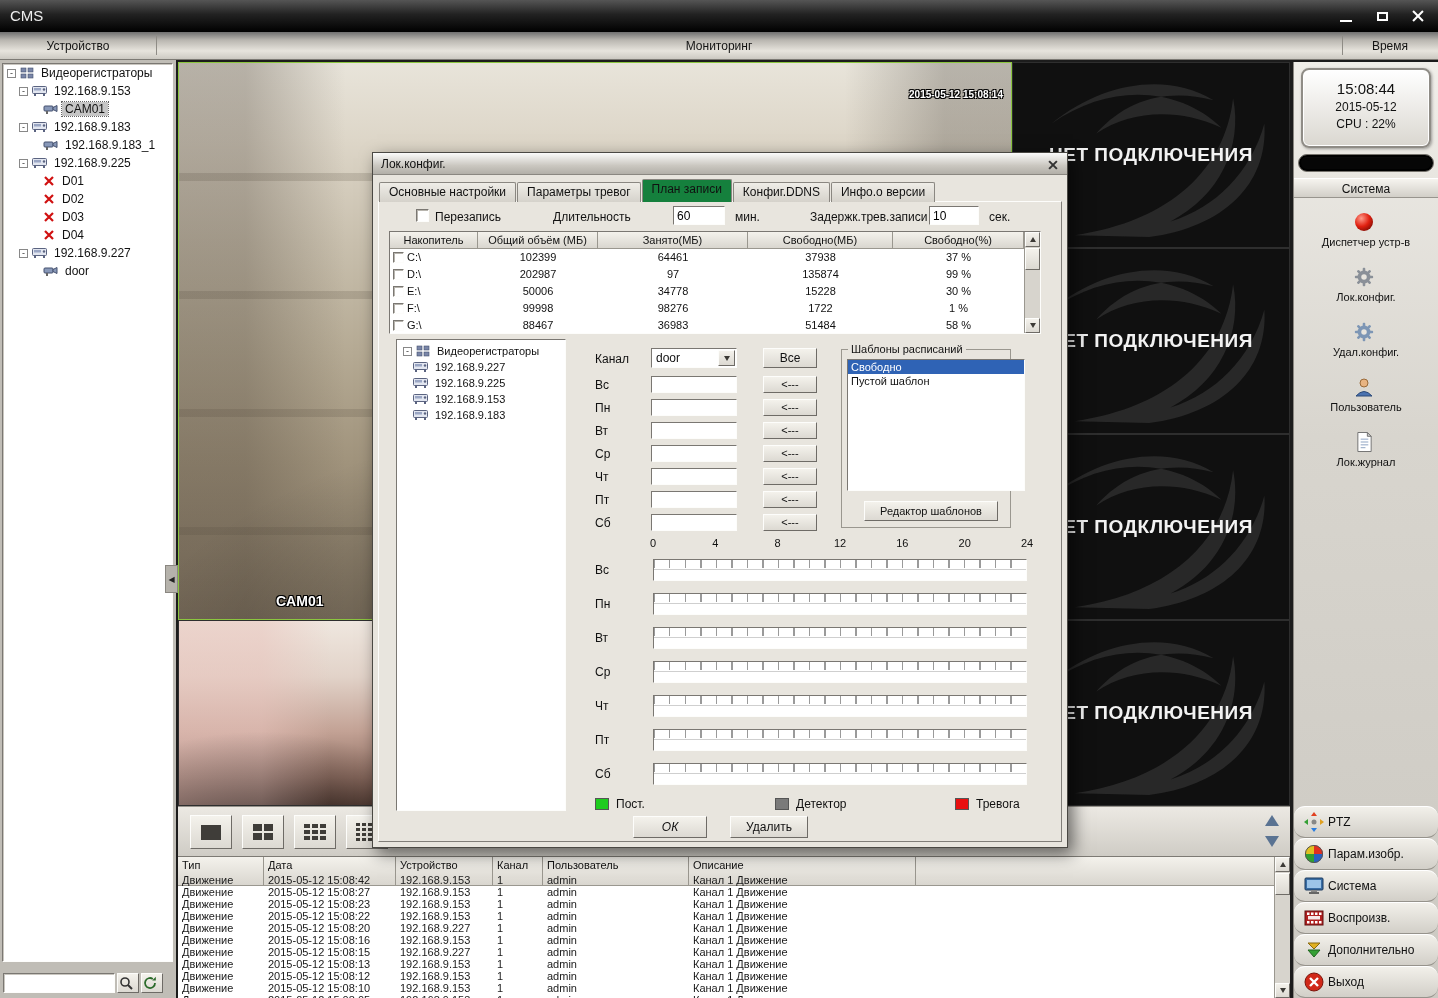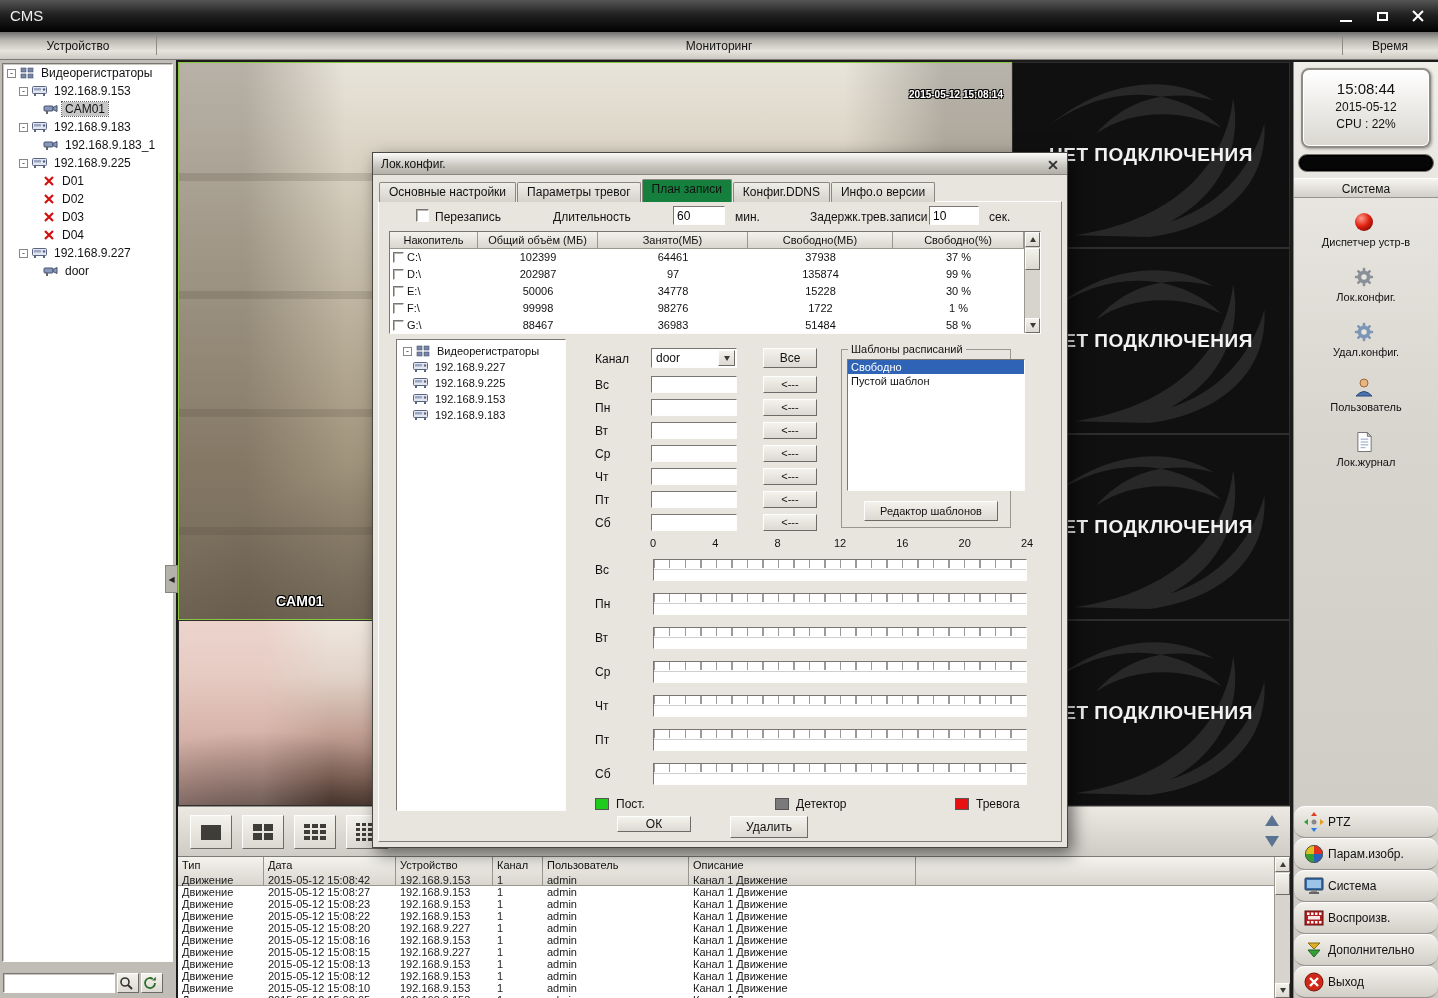--- a/index.html
+++ b/index.html
@@ -187,21 +187,21 @@
   .tl-row { display:flex; height:22px; margin-bottom:12px; }
   .tl-day { width:24px; line-height:22px; font-size:12px; }
   .tl-bar { position:relative; margin-left:34px; width:374px; height:22px; background:#fff; border:1px solid; border-color:#7a7772 #fdfdfb #fdfdfb #7a7772;
     background-image:repeating-linear-gradient(90deg,#9a9a9a 0 1px,transparent 1px 15.5px);
     background-size:100% 8px; background-repeat:no-repeat; background-color:#fff; }
   .tl-bar::after { content:""; position:absolute; left:0; right:0; top:9px; height:1px; background:#cfcfcf; }
   #legend-row { left:0; top:644px; width:100%; height:14px; }
   .legend-item { position:absolute; display:flex; align-items:center; gap:7px; }
   .legend-swatch { width:14px; height:12px; display:inline-block; border:1px solid #555; }
   .legend-label { font-size:12px; }
-  #ok-button { left:244px; top:663px; width:74px; height:16px; font-size:12px; }
+  #ok-button { left:260px; top:663px; width:74px; height:22px; font-size:12px;font-style:italic; }
   #delete-button { left:357px; top:663px; width:78px; height:22px; font-size:12px; }
 </style>
 </head>
 <body>
 
 <div id="app">
 
   <div id="titlebar">
     <span id="app-title">CMS</span>
     <div id="win-controls">

